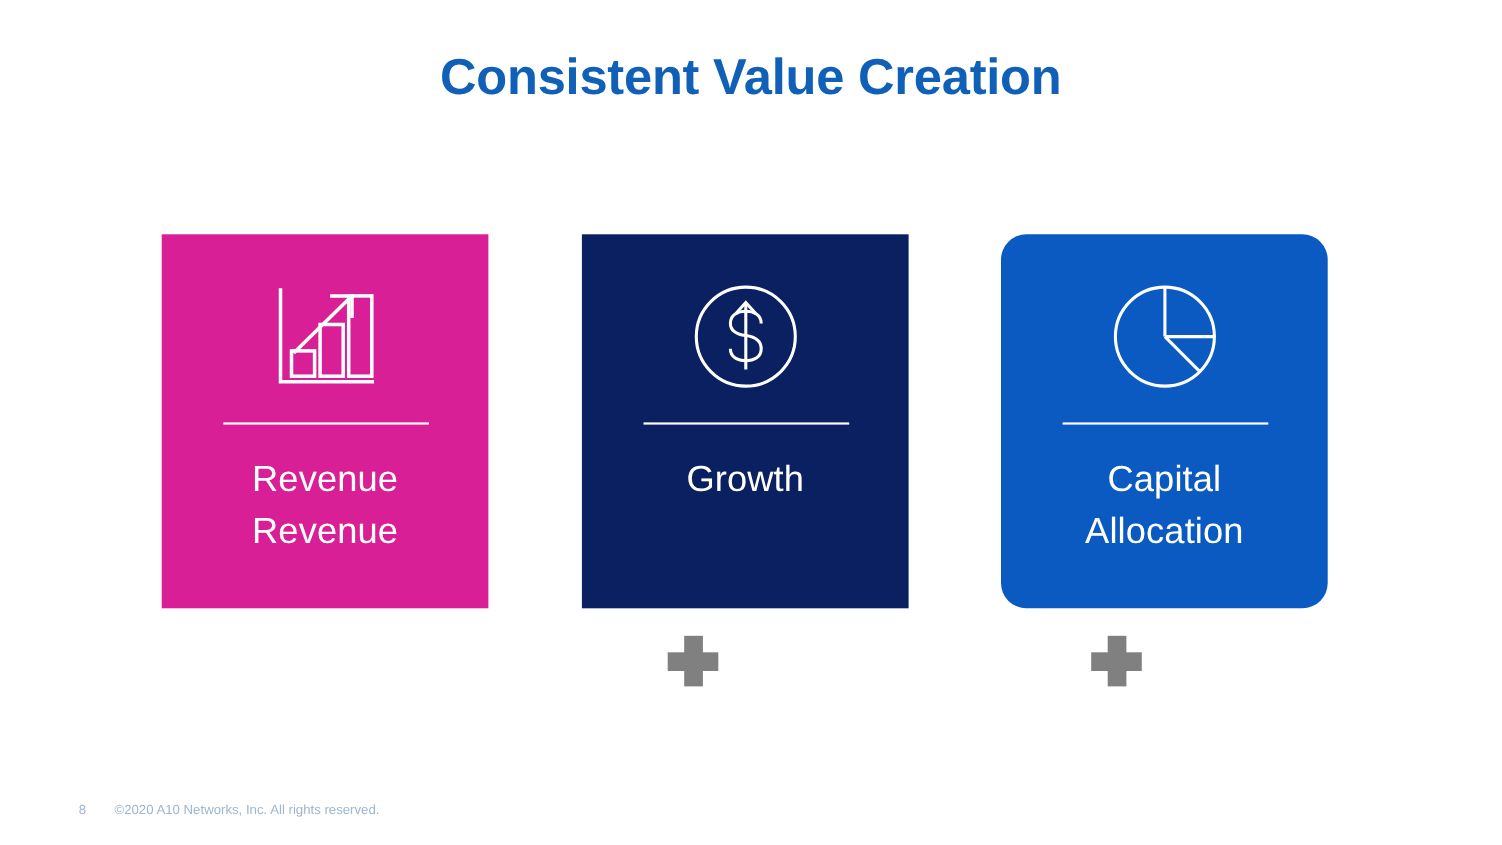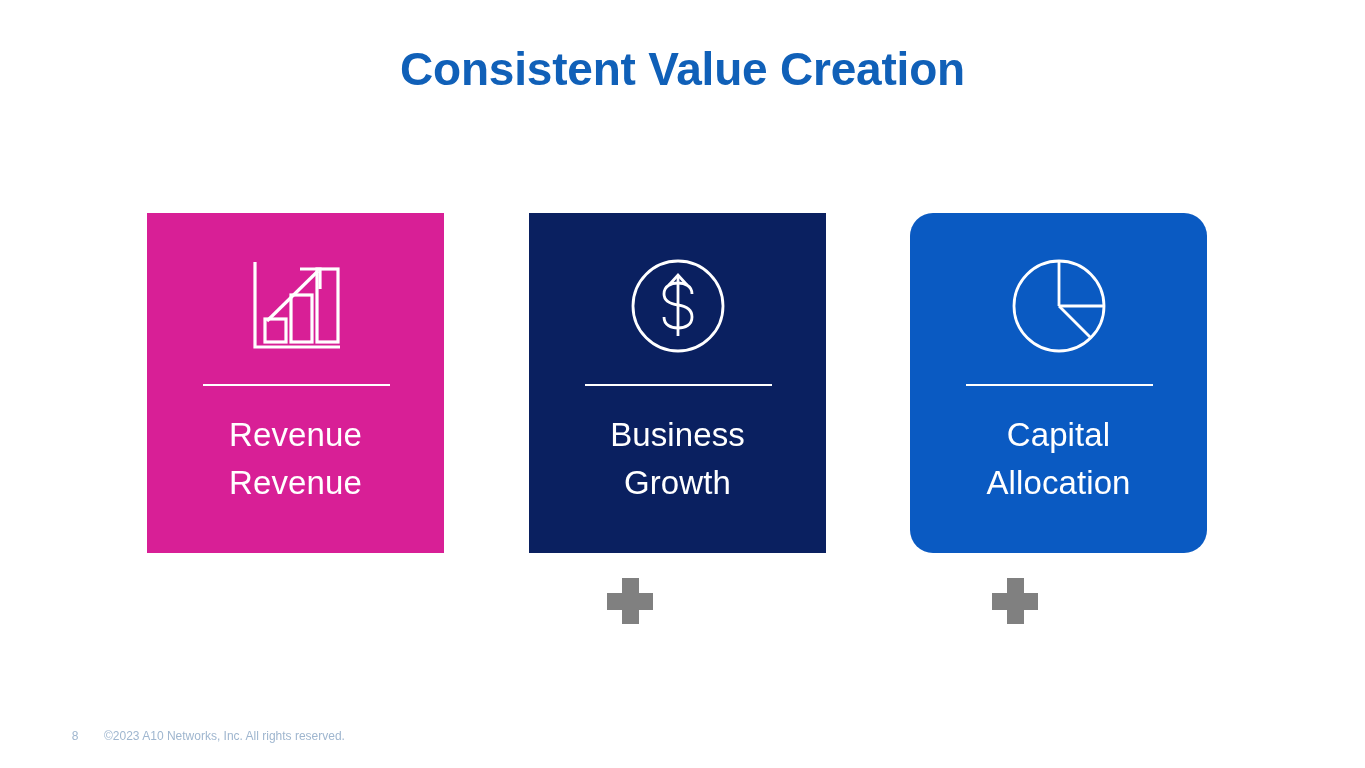--- a/index.html
+++ b/index.html
@@ -183,21 +183,20 @@
 
           <line x1="48" y1="18" x2="48" y2="78"></line>
           <polyline points="39,27 48,17 57,27"></polyline>
 
           <path d="M62,36 C62,28 55,25 48,25 C41,25 34,28 34,36 C34,43 41,46 48,47
                    C55,48 62,51 62,59 C62,67 55,70 48,70 C41,70 34,67 34,59"></path>
         </svg>
       </div>
       <div class="pillar-divider"></div>
       <div class="pillar-label">
-        <span class="lbl-line">Business</span>
         <span class="lbl-line">Growth</span>
       </div>
     </div>
 
     <div class="pillar-card" id="pillar-card-2" style="background:#0A5AC2">
       <div class="pillar-icon">
         <svg width="96" height="96" viewBox="0 0 96 96" fill="none" stroke="#ffffff" stroke-width="2.8" stroke-linecap="butt" stroke-linejoin="miter">
           <circle cx="48" cy="48" r="45"></circle>
 
           <line x1="48" y1="48" x2="48" y2="3"></line>
@@ -218,16 +217,16 @@
     </div>
     <div class="plus-connector" id="plus-connector-1">
       <div class="bar-h"></div>
       <div class="bar-v"></div>
     </div>
 
   </div>
 
   <div id="footer">
     <div id="footer-page-number">8</div>
-    <div id="footer-copyright">©2023 A10 Networks, Inc. All rights reserved.</div>
+    <div id="footer-copyright">©2020 A10 Networks, Inc. All rights reserved.</div>
   </div>
 
 </div>
 
 </body></html>

